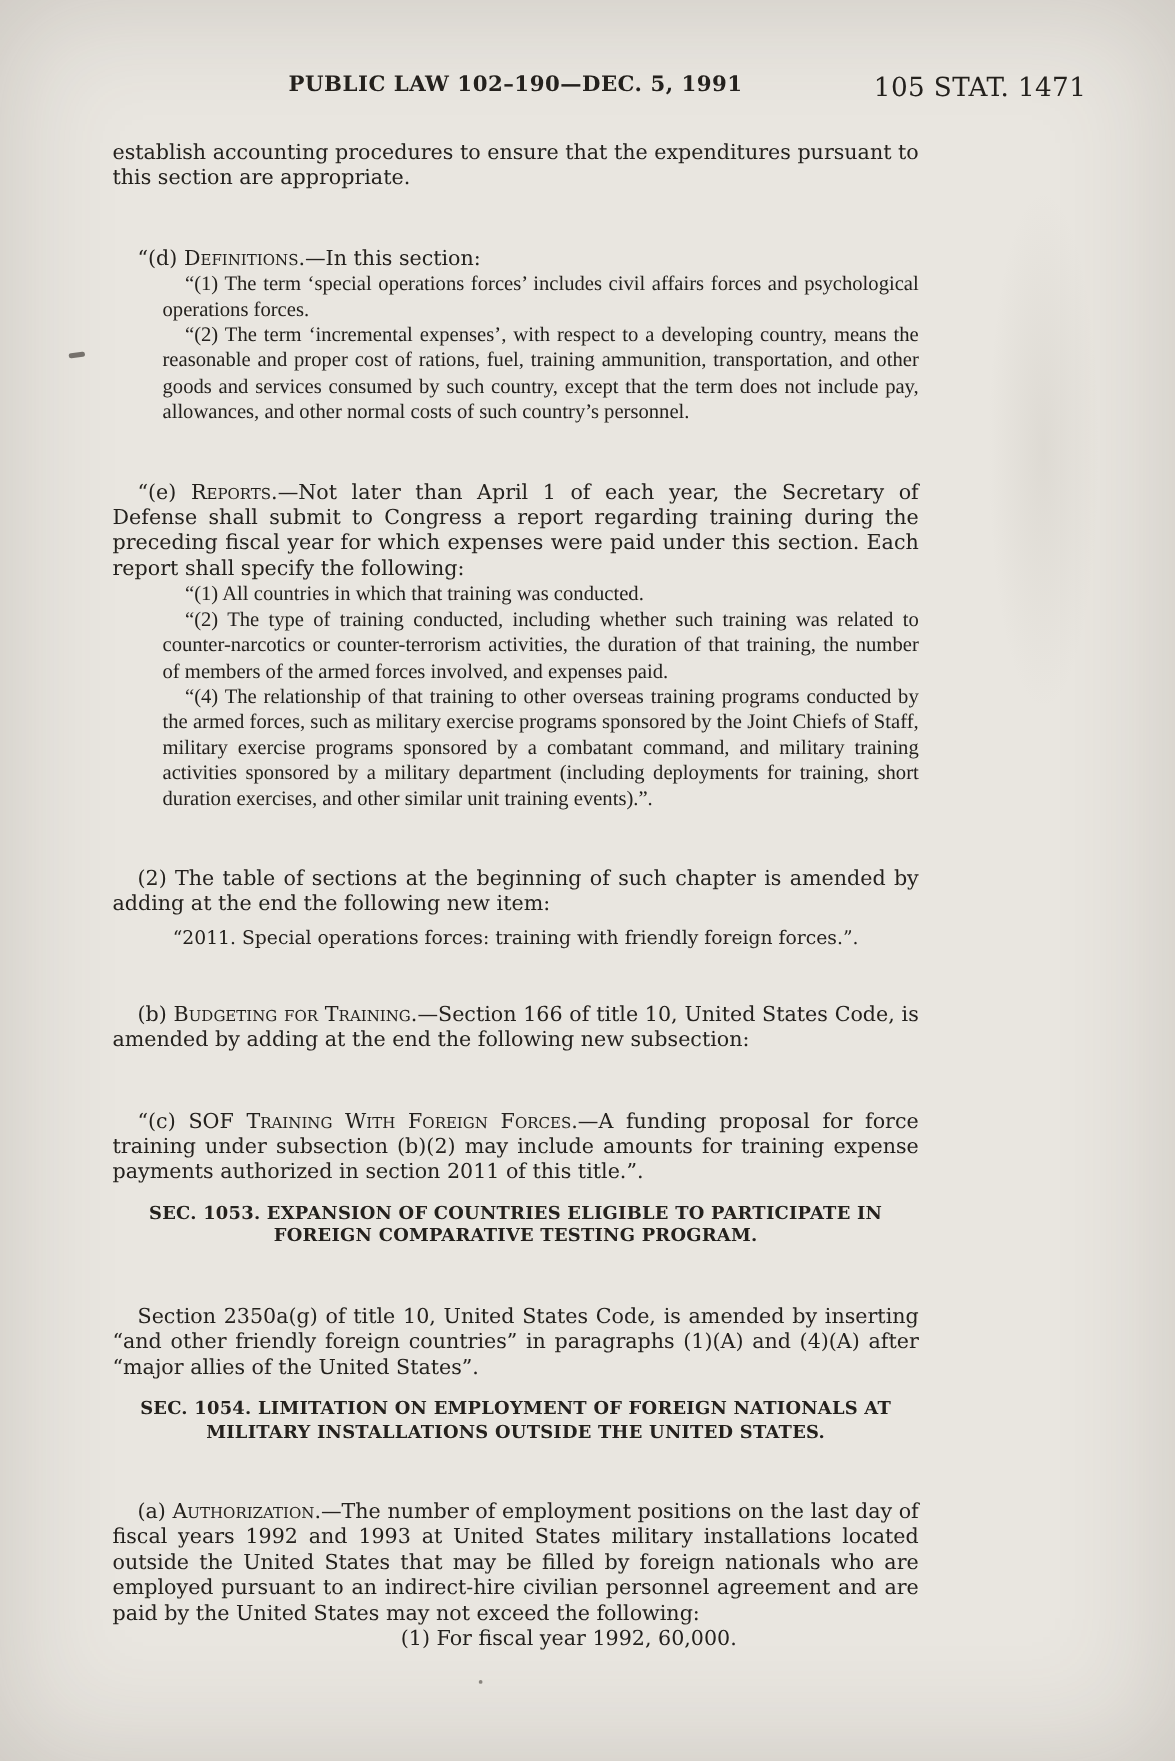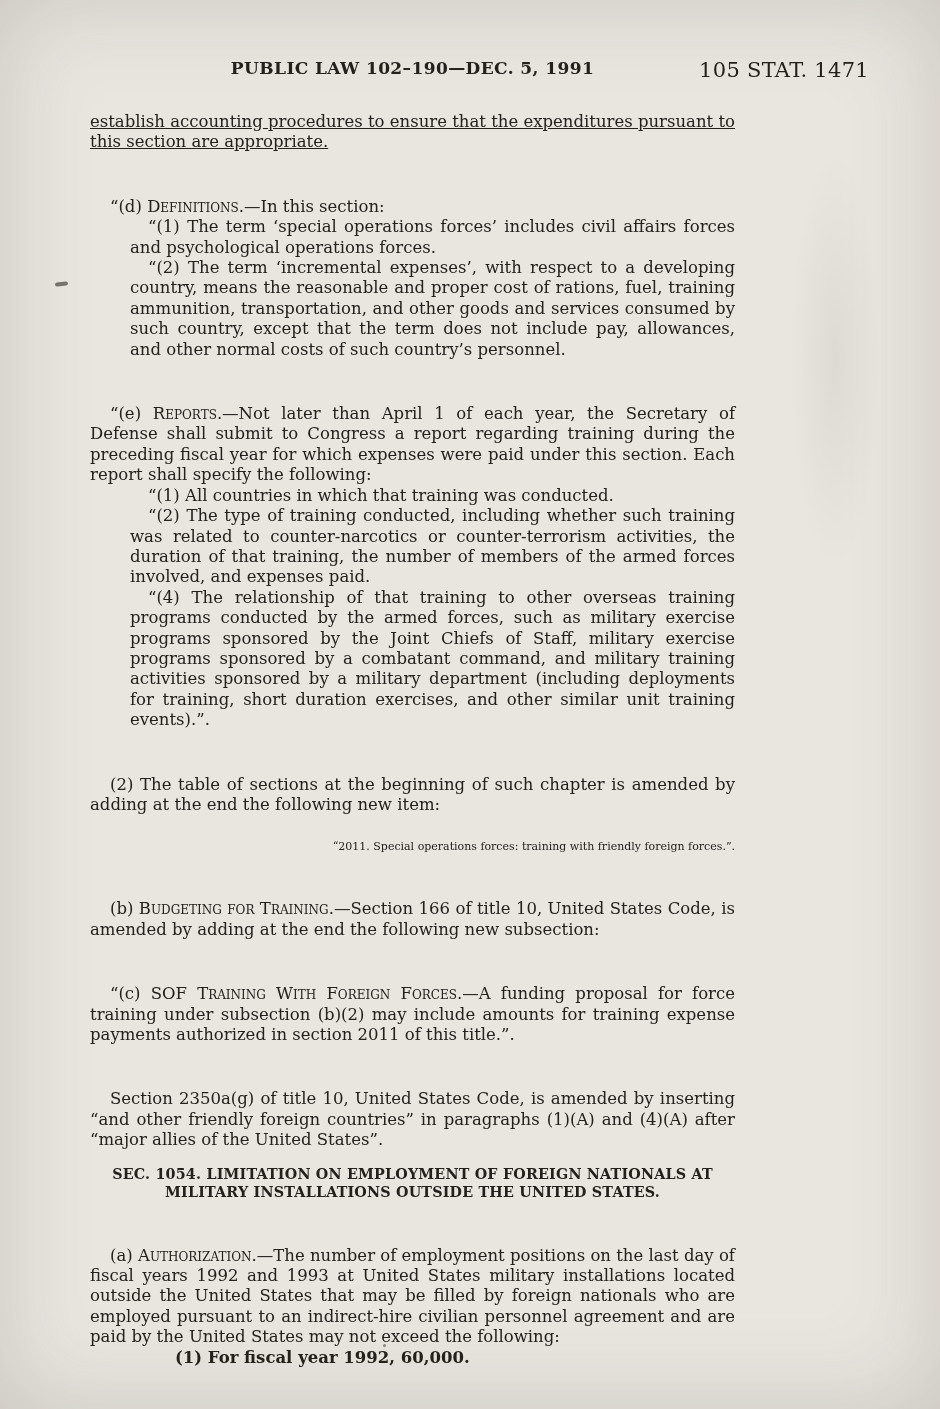--- a/index.html
+++ b/index.html
@@ -51,44 +51,43 @@
     top: 112px;
     left: 90px;
     width: 645px;
   }
   .textblock p {
     margin: 0;
     font-size: 16.5px;
     line-height: 20.4px;
     text-align: justify;
   }
-  p.cont { text-indent: 0; text-decoration: underline; }
+  p.cont { text-indent: 0; }
   p.body { text-indent: 20px; margin-top: 44px; }
-  p.sub  { margin-left: 40px; text-indent: 18px; }
+  p.sub  { margin-left: 40px; text-indent: 18px; font-family: Liberation Serif, serif; }
   p.note {
-    font-size: 11px;
+    font-size: 15px;
     line-height: 16px;
-    margin: 24px 0 10px 0;
-    text-align: right;
+    margin: 8px 0 10px 0;
+    text-align: center;
     text-indent: 0;
   }
   p.sec {
     font-weight: bold;
     font-size: 14.3px;
     line-height: 18.5px;
     text-align: center;
     margin: 14px 0 10px 0;
     text-indent: 0;
     letter-spacing: 0.2px;
   }
   p.list2 {
     margin-left: 85px;
-    text-align: left;
+    text-align: center;
     text-indent: 0;
-    font-weight: bold;
   }
   .sc { font-variant: small-caps; }
 
   
   .artifact-dash {
     position: absolute;
     left: 55px;
     top: 282px;
     width: 13px;
     height: 4px;
@@ -131,20 +130,21 @@
       <p class="sub"><span>“(1) The term ‘special operations forces’ includes civil affairs forces and psychological operations forces.</span></p>
       <p class="sub"><span>“(2) The term ‘incremental expenses’, with respect to a developing country, means the reasonable and proper cost of rations, fuel, training ammunition, transportation, and other goods and services consumed by such country, except that the term does not include pay, allowances, and other normal costs of such country’s personnel.</span></p>
       <p class="body"><span>“(e) </span><span class="sc">Reports</span><span>.—Not later than April 1 of each year, the Secretary of Defense shall submit to Congress a report regarding training during the preceding fiscal year for which expenses were paid under this section. Each report shall specify the following:</span></p>
       <p class="sub"><span>“(1) All countries in which that training was conducted.</span></p>
       <p class="sub"><span>“(2) The type of training conducted, including whether such training was related to counter-narcotics or counter-terrorism activities, the duration of that training, the number of members of the armed forces involved, and expenses paid.</span></p>
       <p class="sub"><span>“(4) The relationship of that training to other overseas training programs conducted by the armed forces, such as military exercise programs sponsored by the Joint Chiefs of Staff, military exercise programs sponsored by a combatant command, and military training activities sponsored by a military department (including deployments for training, short duration exercises, and other similar unit training events).”.</span></p>
       <p class="body"><span>(2) The table of sections at the beginning of such chapter is amended by adding at the end the following new item:</span></p>
       <p class="note"><span>“2011. Special operations forces: training with friendly foreign forces.”.</span></p>
       <p class="body"><span>(b) </span><span class="sc">Budgeting for Training</span><span>.—Section 166 of title 10, United States Code, is amended by adding at the end the following new subsection:</span></p>
       <p class="body"><span>“(c) SOF </span><span class="sc">Training With Foreign Forces</span><span>.—A funding proposal for force training under subsection (b)(2) may include amounts for training expense payments authorized in section 2011 of this title.”.</span></p>
+      <p class="sec"><span>SEC. 1053. EXPANSION OF COUNTRIES ELIGIBLE TO PARTICIPATE IN FOREIGN COMPARATIVE TESTING PROGRAM.</span></p>
       <p class="body"><span>Section 2350a(g) of title 10, United States Code, is amended by inserting “and other friendly foreign countries” in paragraphs (1)(A) and (4)(A) after “major allies of the United States”.</span></p>
       <p class="sec"><span>SEC. 1054. LIMITATION ON EMPLOYMENT OF FOREIGN NATIONALS AT MILITARY INSTALLATIONS OUTSIDE THE UNITED STATES.</span></p>
       <p class="body"><span>(a) </span><span class="sc">Authorization</span><span>.—The number of employment positions on the last day of fiscal years 1992 and 1993 at United States military installations located outside the United States that may be filled by foreign nationals who are employed pursuant to an indirect-hire civilian personnel agreement and are paid by the United States may not exceed the following:</span></p>
       <p class="list2"><span>(1) For fiscal year 1992, 60,000.</span></p>
     </div>
 
   <div class="artifact-dash"></div>
   <div class="artifact-dot"></div>
   <div class="artifact-smudge"></div>
 

